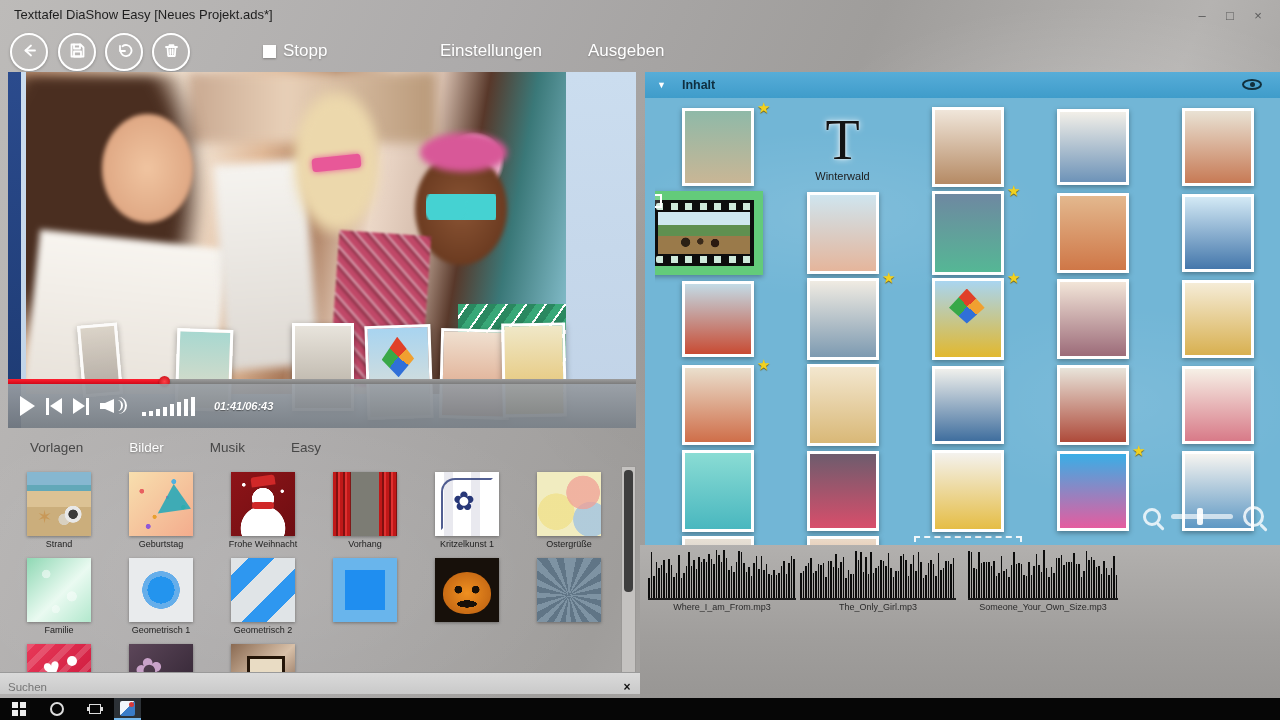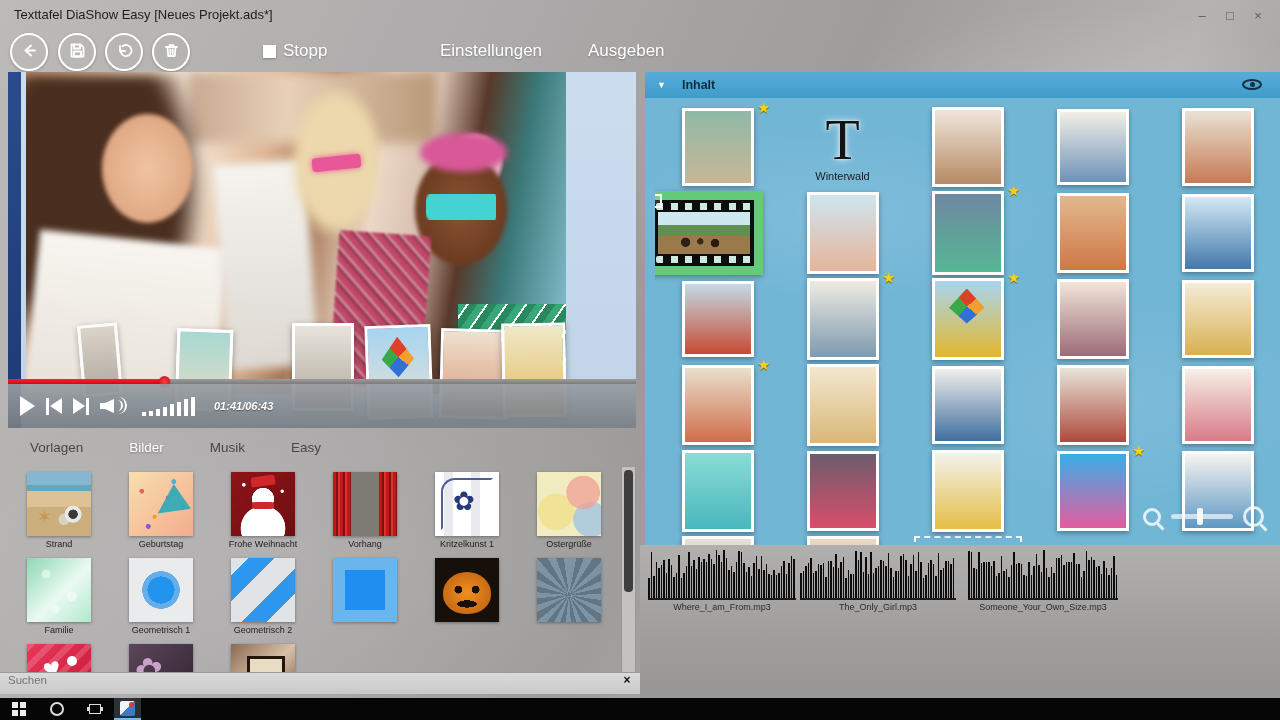--- a/index.html
+++ b/index.html
@@ -157,21 +157,21 @@
   .t-cupid::before{content:"";position:absolute;left:40px;top:12px;width:10px;height:10px;border-radius:50%;background:#fff;}
   .t-flower{background:linear-gradient(135deg,#5c4659,#2e2230);}
   .t-flower::before{content:"✿";position:absolute;left:6px;top:6px;font-size:34px;color:#c9a2c9;transform:rotate(-12deg);}
   .t-flower::after{content:"✿";position:absolute;right:4px;bottom:2px;font-size:20px;color:#a782a7;}
   .t-frame{background:linear-gradient(135deg,#8a6a52,#d8c0a8 50%,#6a4a38);}
   .t-frame::after{content:"";position:absolute;left:16px;top:12px;width:32px;height:38px;background:#e9dcc4;border:3px solid #241508;}
   
   #tplscroll{position:absolute;left:621px;top:466px;width:13px;height:206px;background:#c4c2c0;border:1px solid #9a9896;}
   #tplthumb{position:absolute;left:623.5px;top:470px;width:9px;height:122px;background:#3e3e3e;border-radius:4px;}
   
-  #searchbar{position:absolute;left:0;top:672px;width:640px;height:22px;display:flex;align-items:flex-start;
+  #searchbar{position:absolute;left:0;top:672px;width:640px;height:22px;display:flex;align-items:flex-end;
         background:linear-gradient(#dadada,#c9c9c9);border-top:1px solid #9a9a9a;box-sizing:border-box;}
   #searchbar input{flex:1;border:none;background:transparent;font-size:11.5px;color:#444;padding-left:8px;outline:none;font-family:"Liberation Sans",sans-serif;}
   #searchbar .clear{width:26px;font-weight:bold;color:#111;font-size:12px;text-align:center;cursor:default;}
   
   #rightpanel{position:absolute;left:645px;top:72px;width:635px;height:473px;background:#72b6d6;overflow:hidden;}
   #rightpanel::before{content:"";position:absolute;inset:0;pointer-events:none;
         background:radial-gradient(ellipse 300px 120px at 30% 30%,rgba(255,255,255,.10),transparent 70%),
                    radial-gradient(ellipse 260px 140px at 75% 70%,rgba(255,255,255,.08),transparent 70%);}
   .rp-header{position:absolute;left:0;top:0;right:0;height:26px;display:flex;align-items:center;padding-left:12px;gap:16px;
         background:linear-gradient(#57add8,#3f9cca);z-index:3;}

